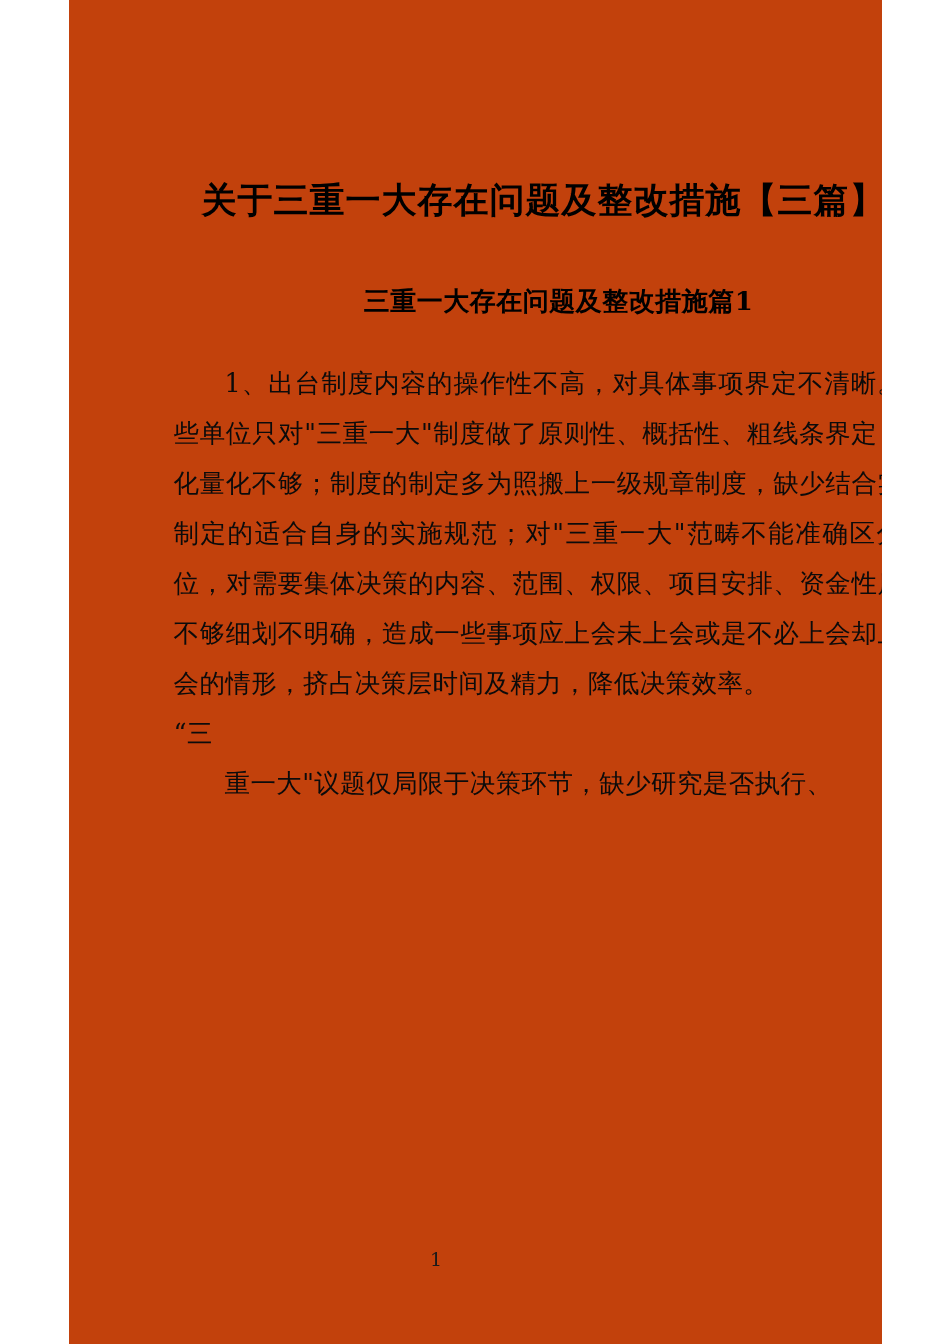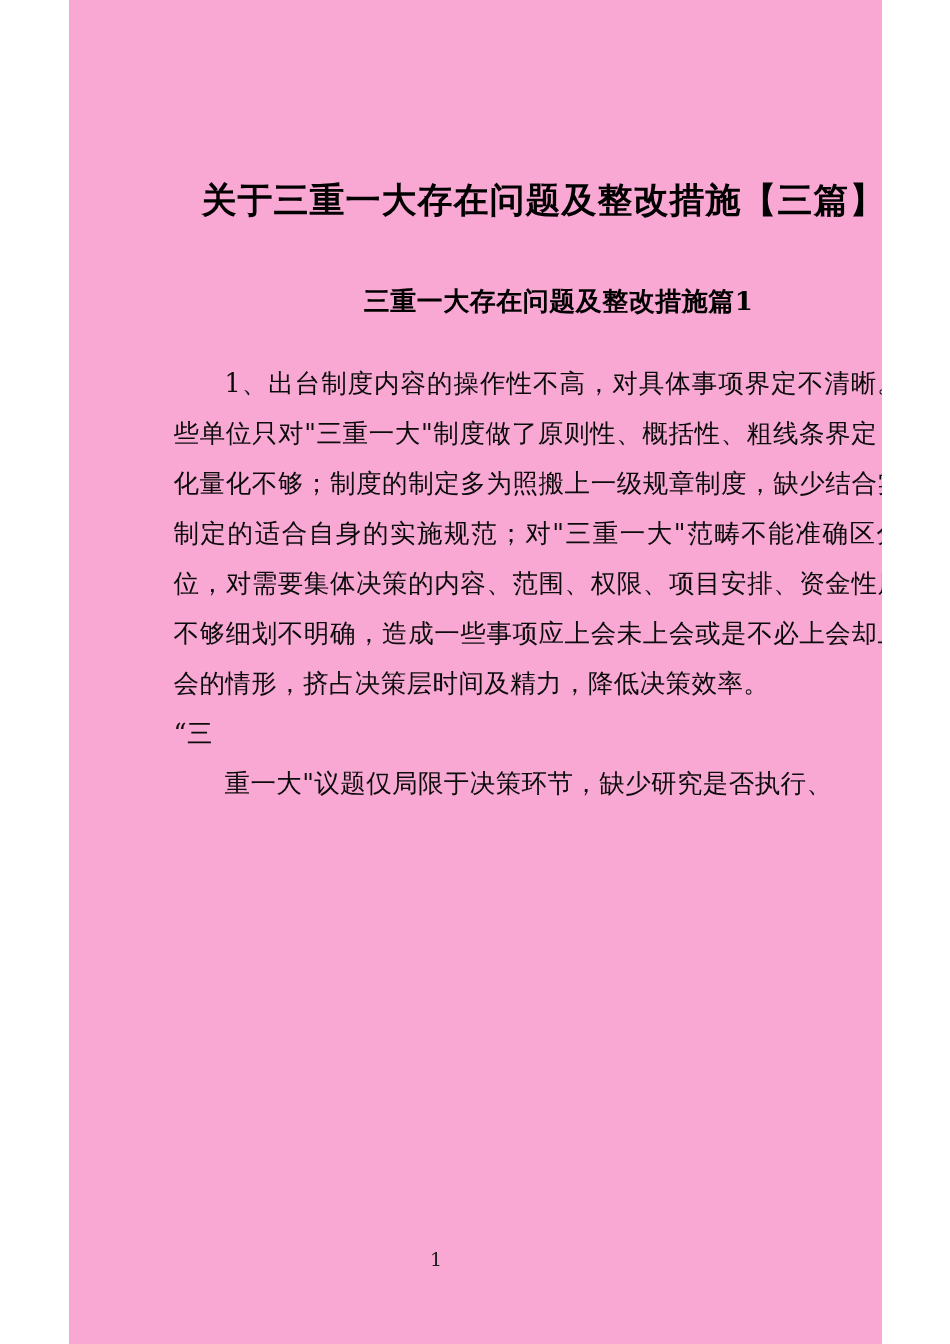--- a/index.html
+++ b/index.html
@@ -6,21 +6,21 @@
     margin: 0;
     padding: 0;
     background: #ffffff;
   }
 
   .page {
     position: relative;
     width: 813px;
     height: 1344px;
     margin: 0 auto;
-    background: #f9a8d4;
+    background: #c2410c;
     overflow: hidden;
     box-sizing: border-box;
   }
 
   
   .doc-title {
     position: absolute;
     left: 0;
     top: 155px;
     width: 950px;

